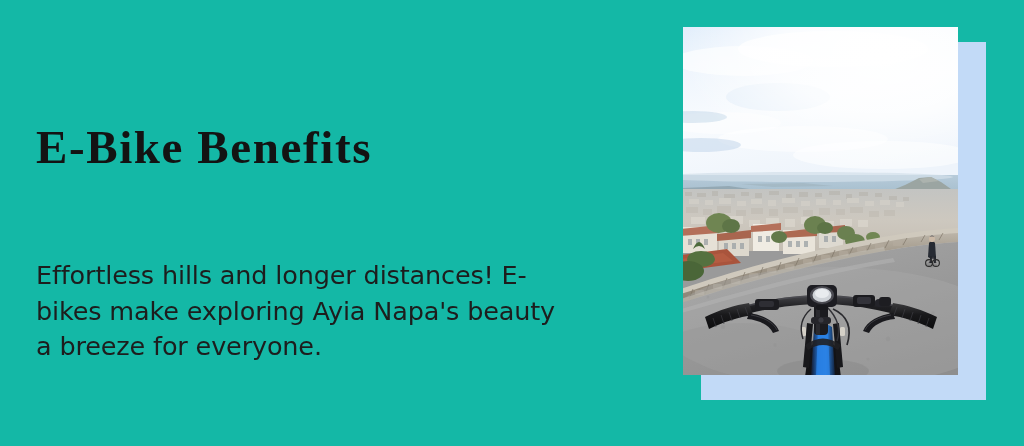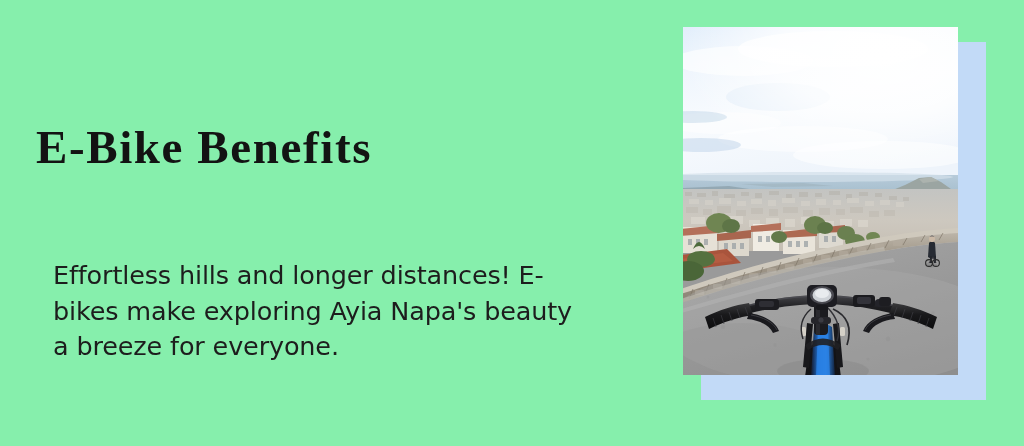--- a/index.html
+++ b/index.html
@@ -5,21 +5,21 @@
   * { margin:0; padding:0; box-sizing:border-box; }
   html, body {
     width:1024px; height:446px;
     background:#ffffff;
     font-family:"Liberation Sans", sans-serif;
     overflow:hidden;
   }
   #slide {
     position:relative;
     width:1024px; height:446px;
-    background:#86efac;
+    background:#14b8a6;
   }
 
   
   #text-col {
     position:absolute;
     left:36px; top:0;
     width:580px; height:446px;
   }
   #headline {
     position:absolute;
@@ -27,21 +27,21 @@
     font-family:"Liberation Serif", "DejaVu Serif", serif;
     font-weight:700;
     font-size:47px;
     line-height:52px;
     letter-spacing:1.6px;
     color:#131313;
     white-space:nowrap;
   }
   #body-copy {
     position:absolute;
-    left:17px; top:258px;
+    left:0; top:258px;
     width:535px;
     font-family:"DejaVu Sans", "Liberation Sans", sans-serif;
     font-weight:400;
     font-size:25.5px;
     line-height:35.5px;
     letter-spacing:-0.15px;
     color:#1d1d1d;
   }
 
   

